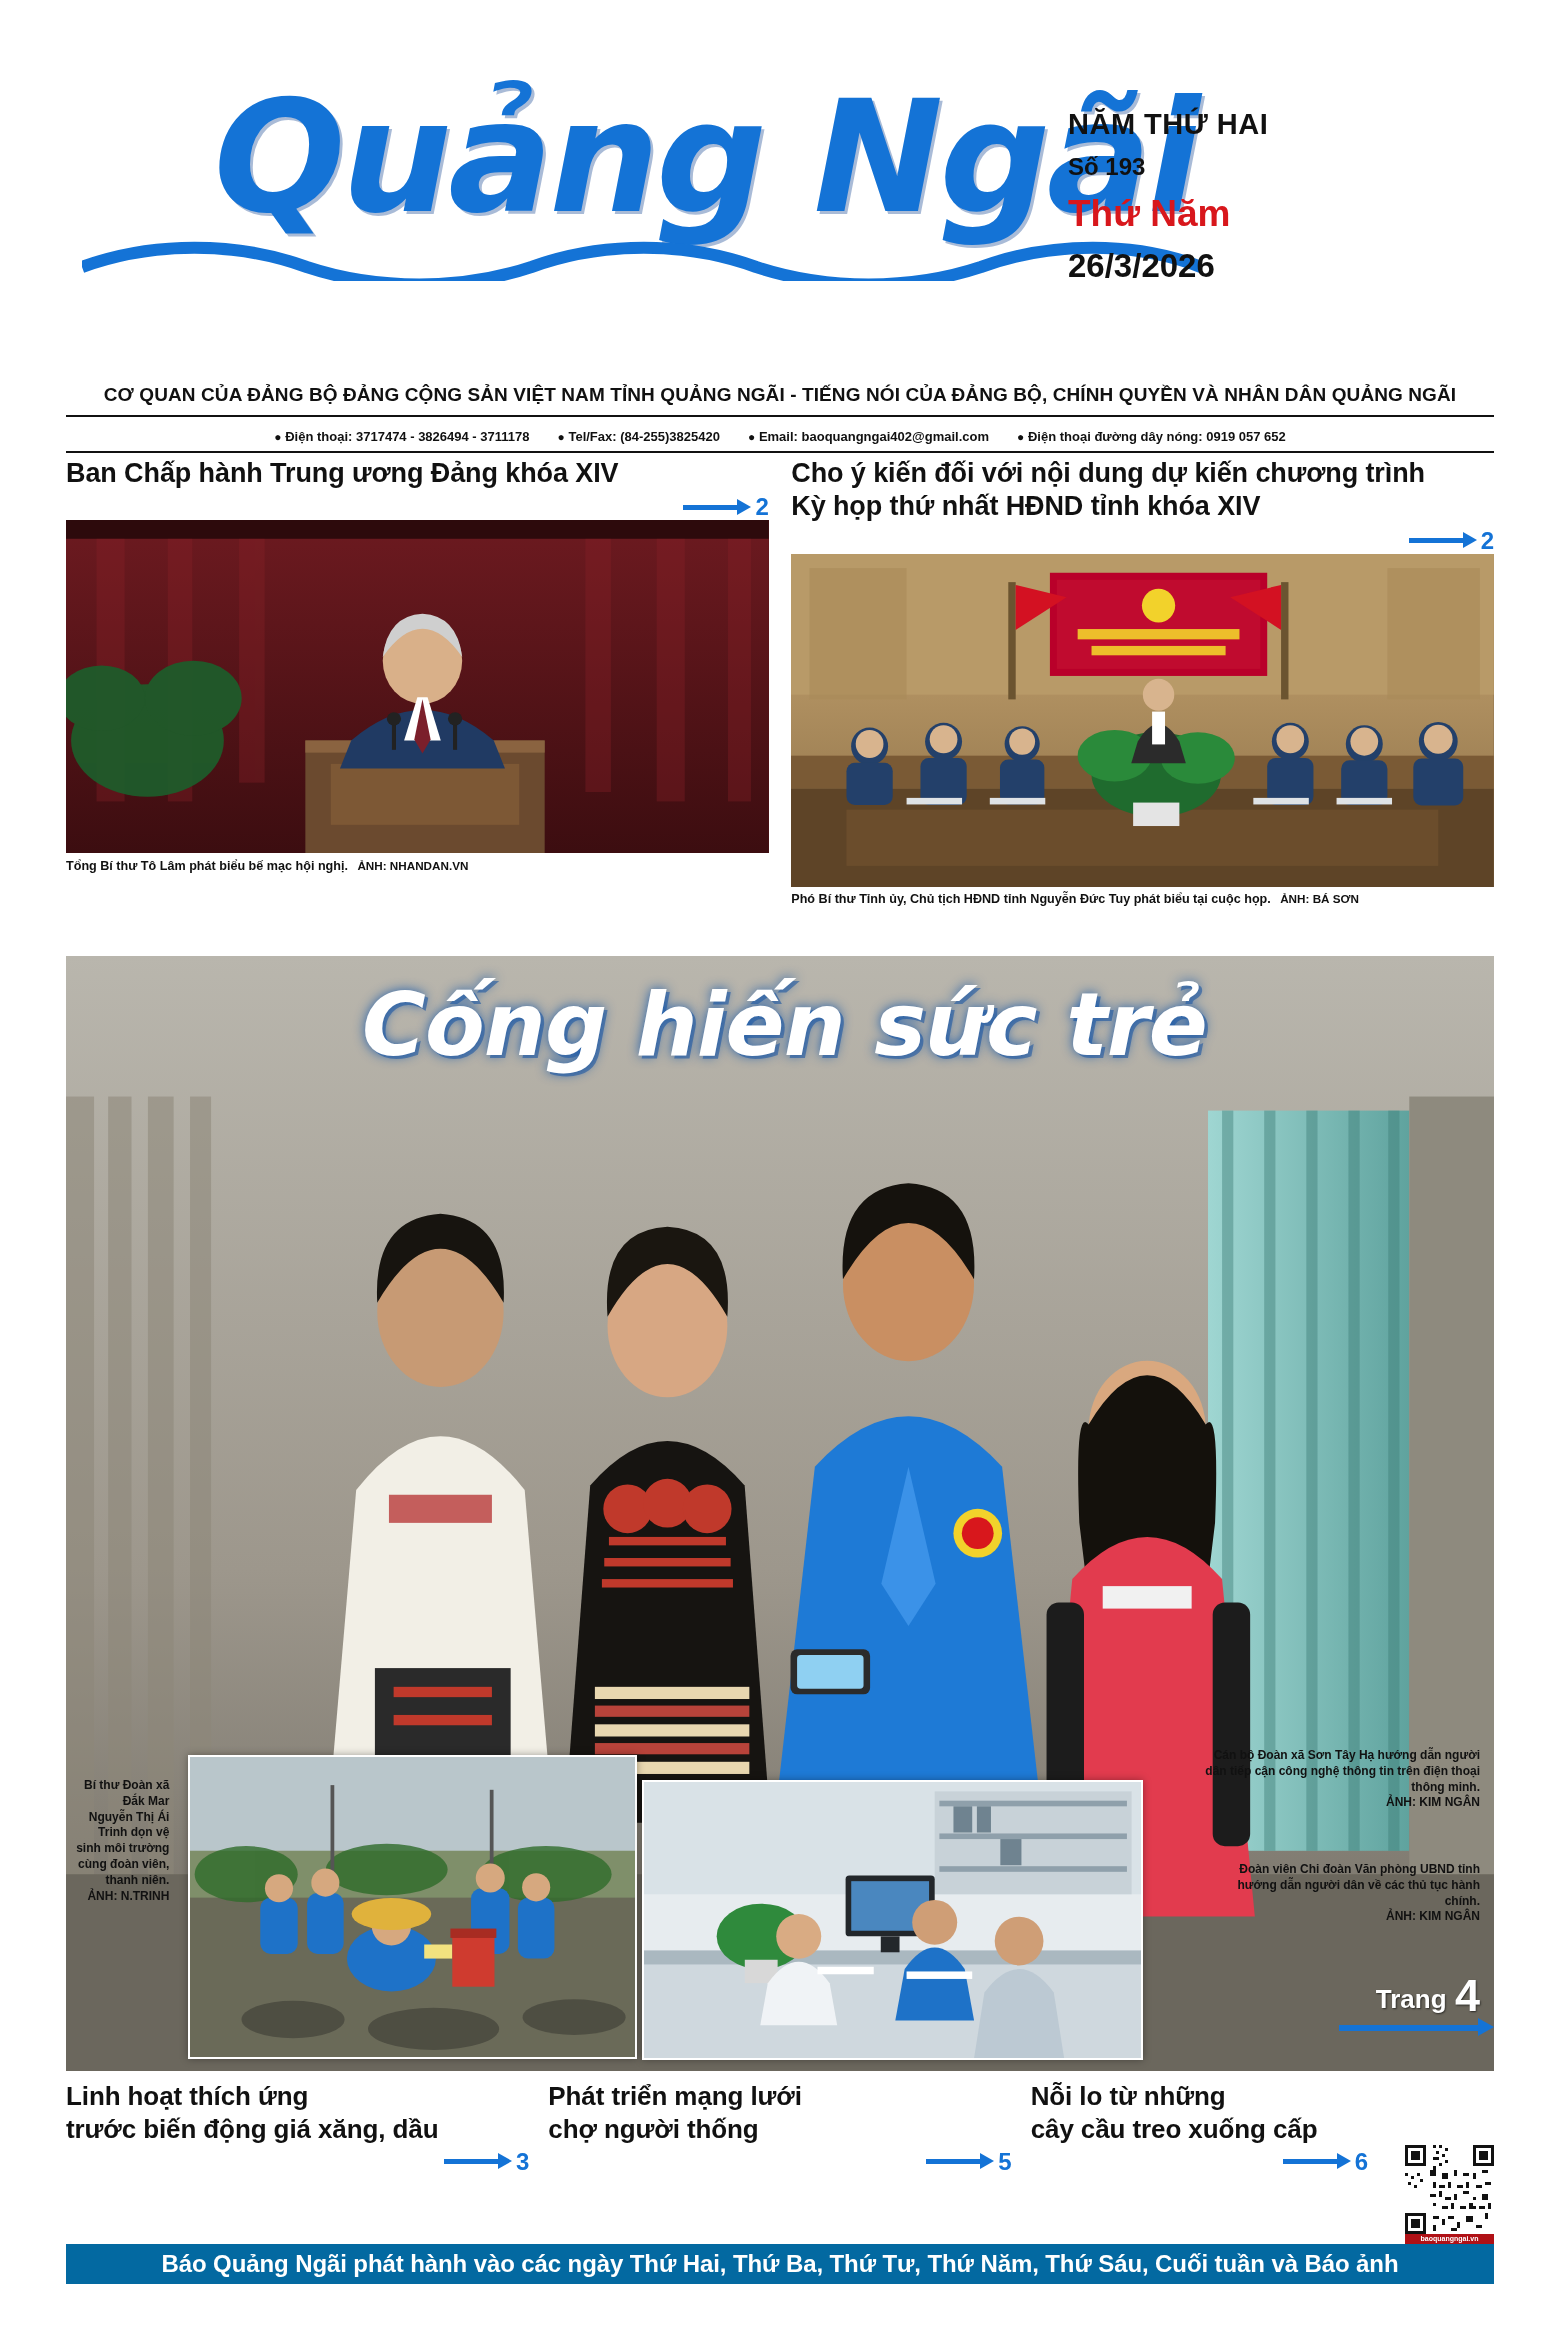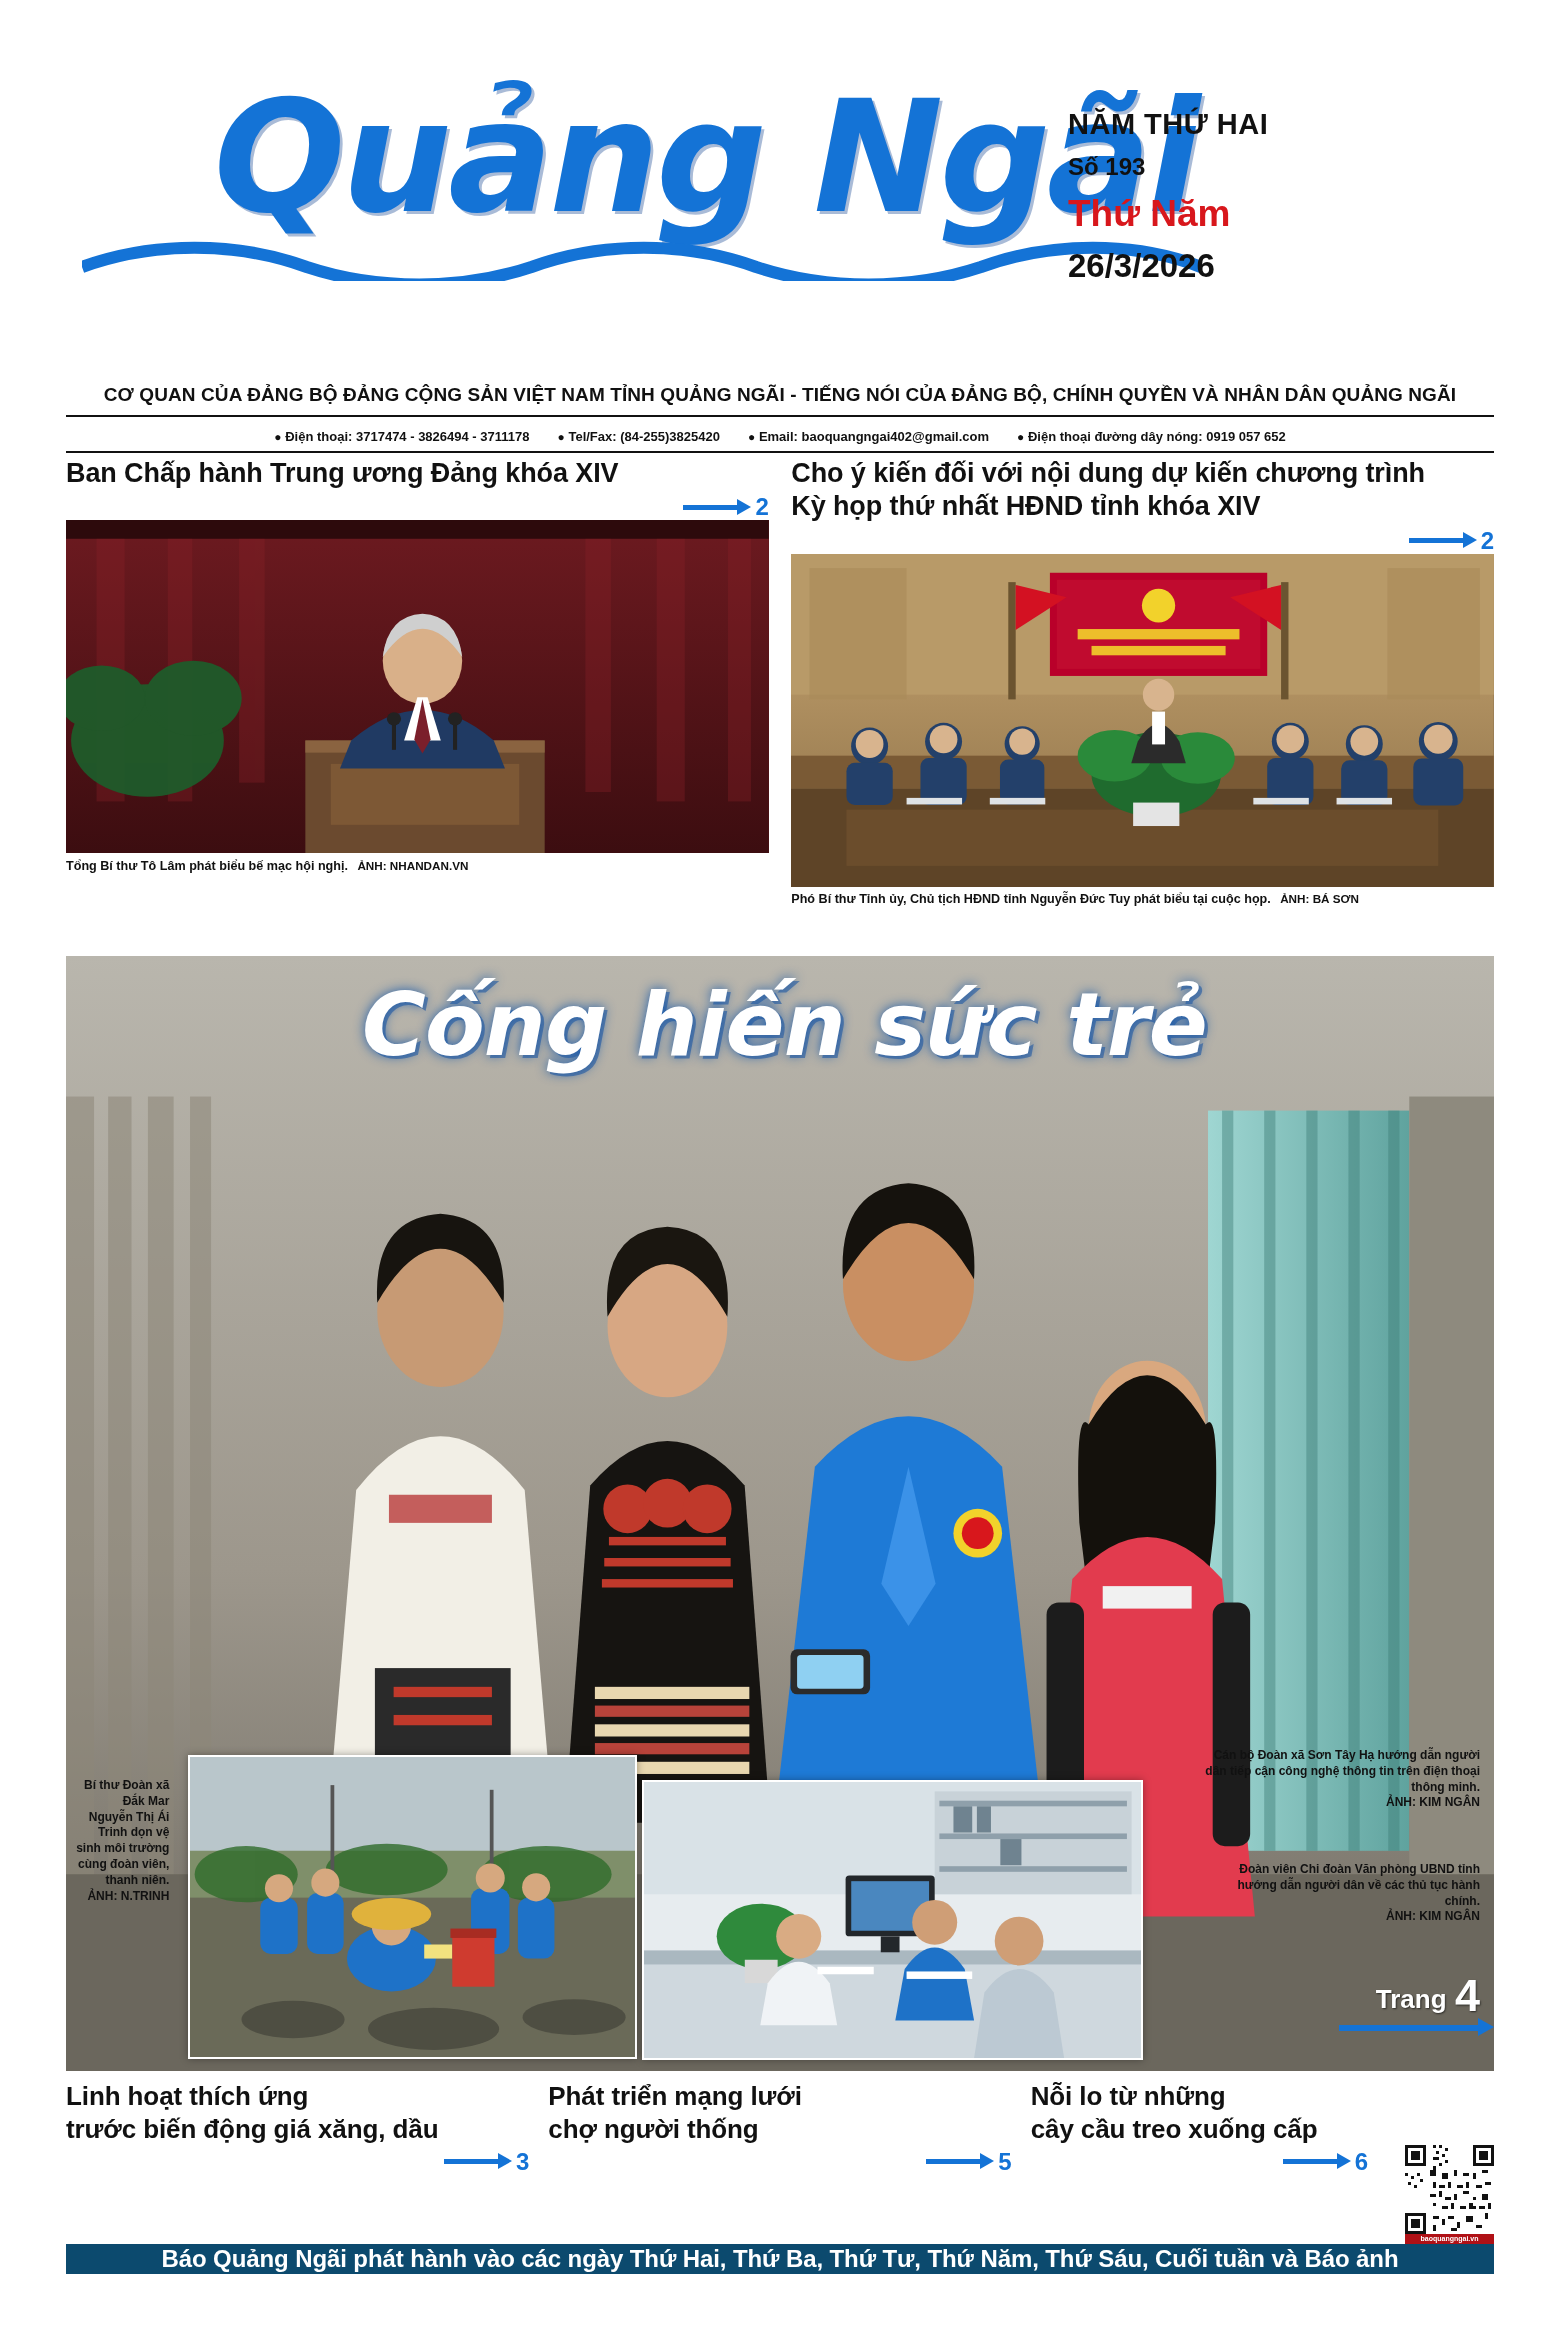--- a/index.html
+++ b/index.html
@@ -56,21 +56,21 @@
 
   
   .teasers{position:absolute;left:66px;right:66px;top:2080px;display:flex;gap:19px;}
   .teaser{flex:1;}
   .teaser .t{font-size:26px;font-weight:bold;line-height:1.25;color:#111;letter-spacing:-0.1px;}
   .qr{position:absolute;right:66px;top:2145px;width:89px;}
   .qr-box{width:89px;height:89px;background:#fff;position:relative;}
   .qr-lbl{font-size:7px;color:#fff;background:#b01116;text-align:center;padding:1.4px 0;font-weight:bold;}
 
   
-  .footer{position:absolute;left:66px;right:66px;top:2244px;height:30px;background:#0c4a6e;display:flex;align-items:center;justify-content:center;}
+  .footer{position:absolute;left:66px;right:66px;top:2244px;height:40px;background:#0369a1;display:flex;align-items:center;justify-content:center;}
   .footer span{color:#fff;font-size:24px;font-weight:bold;letter-spacing:-0.1px;}
 </style>
 </head>
 <body>
 
 <div class="page">
 
   <div class="masthead">
     <div class="logo">
       <div class="logo-text">Quảng Ngãi</div>

